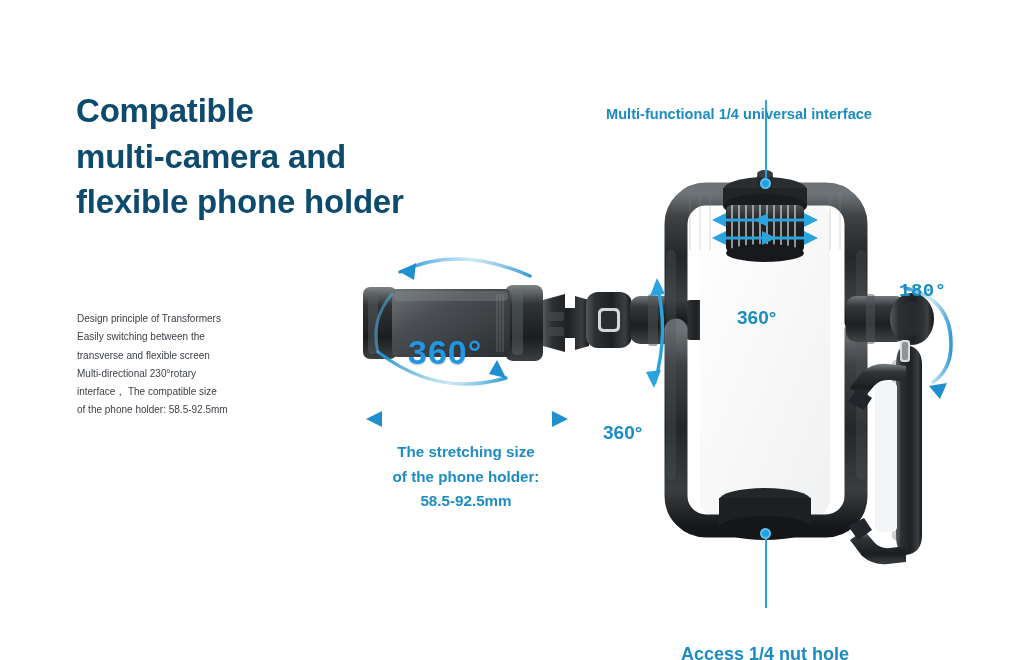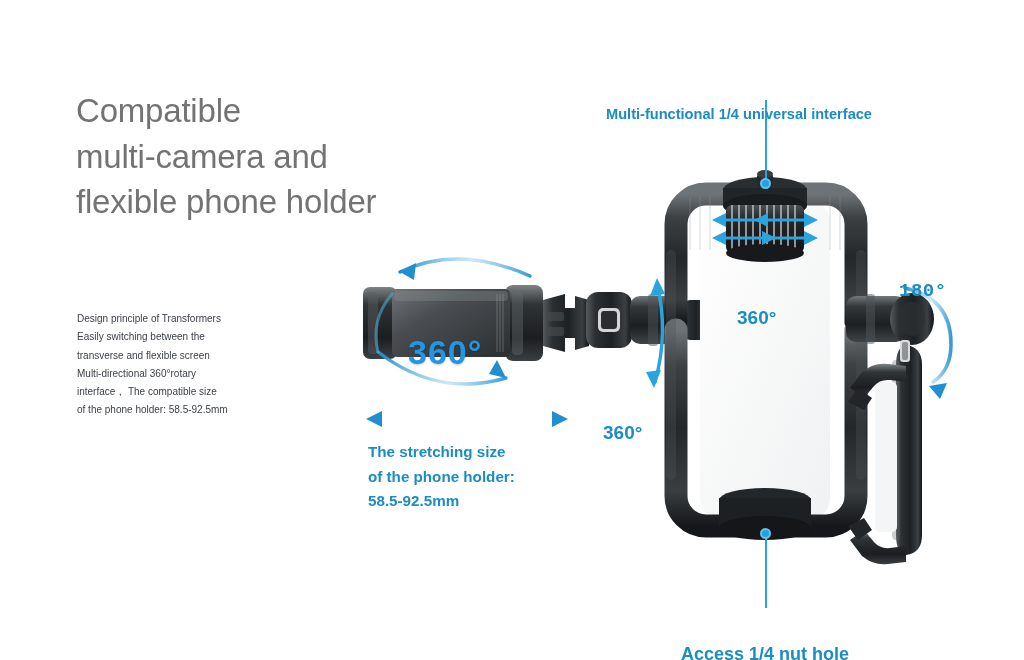--- a/index.html
+++ b/index.html
@@ -7,22 +7,22 @@
     width:1024px;height:660px;
     background:#ffffff;
     font-family:"Liberation Sans", sans-serif;
     overflow:hidden;position:relative;
   }
   #stage{position:absolute;inset:0;}
 
   
   .headline{
     position:absolute;left:76px;top:88px;width:420px;
-    font-size:33px;line-height:1.38;font-weight:400;
-    color:#737373;letter-spacing:-0.2px;
+    font-size:33px;line-height:1.38;font-weight:700;
+    color:#0c4a6e;letter-spacing:-0.2px;
   }
   .headline span{display:block;}
   .bodytext{
     position:absolute;left:77px;top:310px;width:270px;
     font-size:10px;line-height:1.83;color:#3c4148;font-weight:400;
   }
   .bodytext span{display:block;white-space:nowrap;}
 
   
   .lbl{position:absolute;color:#1c8cc2;font-weight:700;white-space:nowrap;margin-top:30px;}
@@ -31,21 +31,21 @@
   .lbl-180{left:899px;top:250px;font-size:19px;letter-spacing:.5px;font-family:Liberation Mono, monospace;}
   .lbl-360-left{left:603px;top:392px;font-size:19px;}
   .lbl-360-mid{left:737px;top:277px;font-size:19px;}
   .lbl-360-clamp{
     left:408px;top:303px;font-size:34px;font-weight:700;
     color:#2196e3;letter-spacing:1px;
     text-shadow:0 1px 2px rgba(0,0,0,.25);
   }
   .stretch-cap{
     position:absolute;left:368px;top:440px;width:196px;
-    color:#1c8cc2;font-weight:700;
+    text-align:center;color:#1c8cc2;font-weight:700;
     font-size:15.2px;line-height:1.62;
   }
   .stretch-cap span{display:block;}
 
   
   .leader{position:absolute;background:#29a3da;}
   .leader-top{left:765px;top:100px;width:2px;height:84px;}
   .leader-bottom{left:765px;top:536px;width:2px;height:72px;}
   .dot{position:absolute;width:11px;height:11px;border-radius:50%;
        background:#1ea2e0;border:2px solid #5fc2ee;box-sizing:border-box;}
@@ -62,21 +62,21 @@
   <div class="headline">
     <span>Compatible</span>
     <span>multi-camera and</span>
     <span>flexible phone holder</span>
   </div>
 
   <div class="bodytext">
     <span>Design principle of Transformers</span>
     <span>Easily switching between the</span>
     <span>transverse and flexible screen</span>
-    <span>Multi-directional 360°rotary</span>
+    <span>Multi-directional 230°rotary</span>
     <span>interface， The compatible size</span>
     <span>of the phone holder: 58.5-92.5mm</span>
   </div>
 
   <svg width="1024" height="660" viewBox="0 0 1024 660" style="left:0;top:0;">
     <defs>
       <linearGradient id="gMetal" x1="0" y1="0" x2="0" y2="1">
         <stop offset="0" stop-color="#6e7377"></stop>
         <stop offset="0.18" stop-color="#3d4144"></stop>
         <stop offset="0.5" stop-color="#24272a"></stop>

